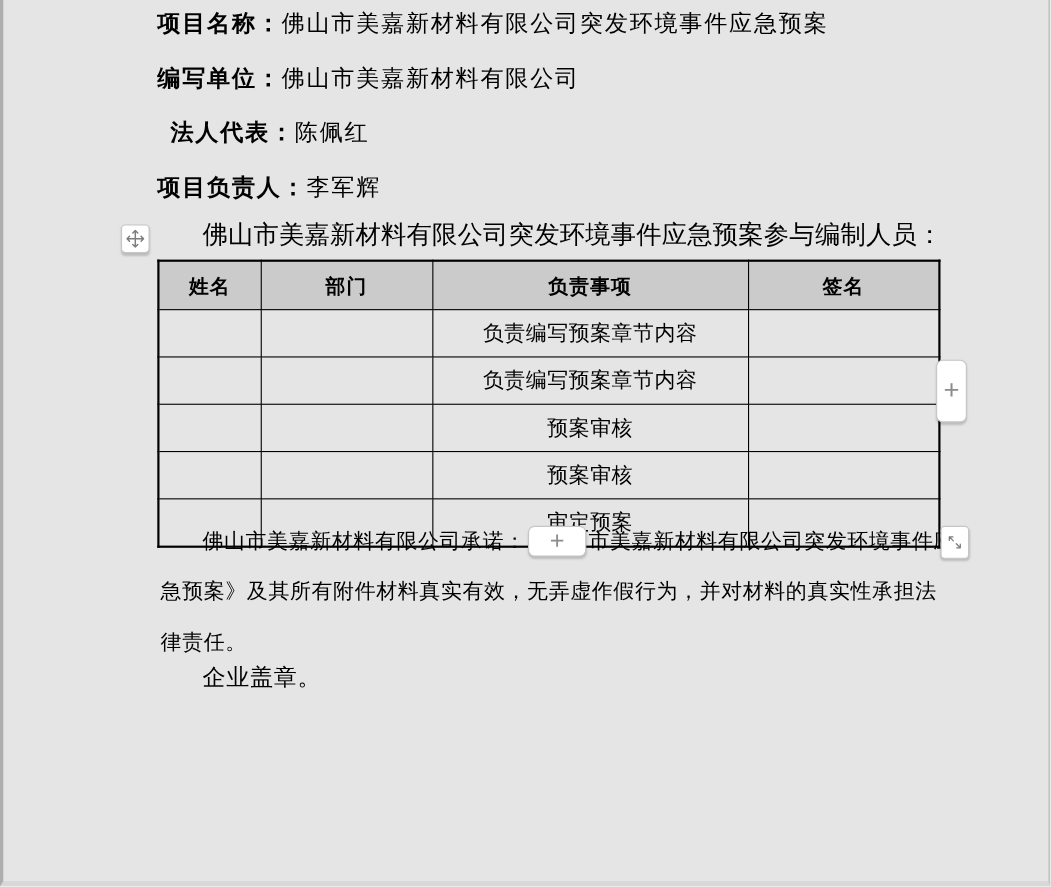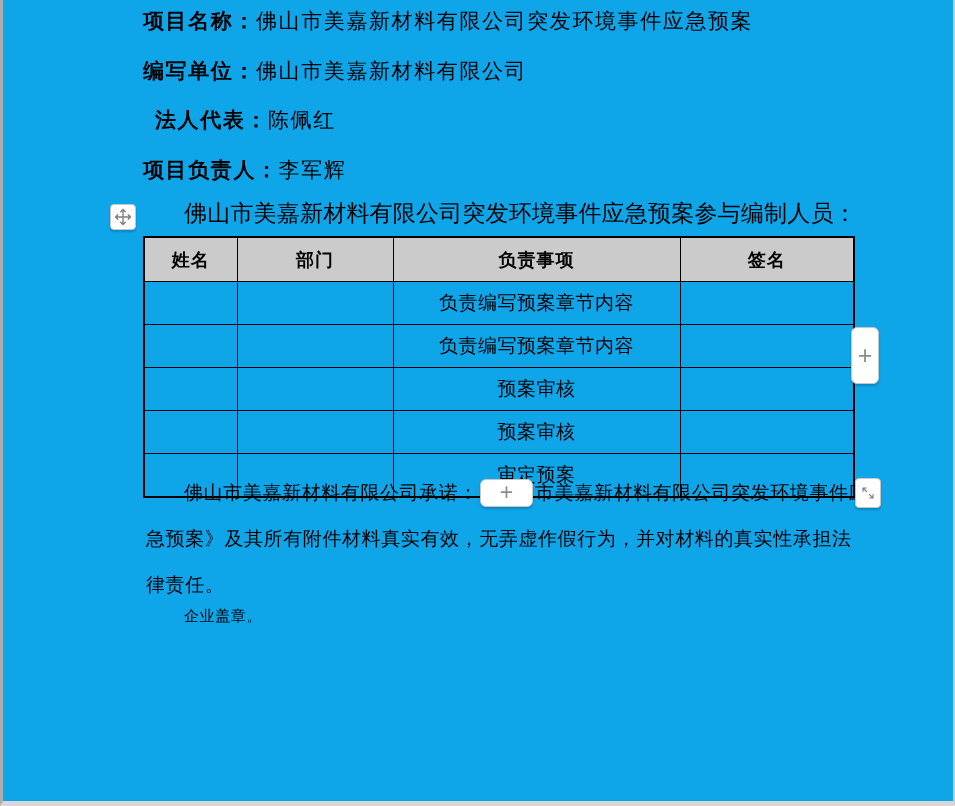--- a/index.html
+++ b/index.html
@@ -1,18 +1,18 @@
 <!DOCTYPE html>
 <html><head>
 <meta charset="utf-8">
 <style>
   html,body{margin:0;padding:0;background:#fff;}
   body{font-family:"Liberation Serif","DejaVu Serif",serif;color:#000;}
   .page{
-    position:relative;width:955px;height:806px;background:#0ea5e9;
+    position:relative;width:955px;height:806px;background:#e5e5e5;
     box-sizing:border-box;overflow:hidden;
     border-left:3px solid #aeaeae;
     border-right:2px solid #c6c6c6;
     border-bottom:5px solid #d8d8d8;
   }
   
   .field{position:absolute;left:140px;height:42px;line-height:42px;
          font-size:21px;letter-spacing:1.6px;white-space:nowrap;}
   .flabel{font-weight:bold;}
   .f0{top:0px;} .f1{top:50px;} .f2{top:99px;margin-left:12px;} .f3{top:149px;font-family:Liberation Serif, serif;}
@@ -30,21 +30,21 @@
     text-align:center;vertical-align:middle;letter-spacing:1px;font-size:18px;}
   table.staff td{height:40px;text-align:center;vertical-align:middle;
     letter-spacing:0.5px;overflow:hidden;}
 
   
   .promise{position:absolute;left:143px;top:470px;width:712px;
            font-size:19px;letter-spacing:0.6px;}
   .pline{line-height:46px;white-space:nowrap;}
   .pline.first{text-indent:0;}
   .stamp{position:absolute;left:181px;top:593px;height:46px;line-height:46px;
-         font-size:15px;letter-spacing:0.6px;}
+         font-size:21px;letter-spacing:0.6px;}
 
   
   .ctrl{position:absolute;box-sizing:border-box;background:#fff;
     border:1px solid #c6c6c6;border-radius:5px;
     box-shadow:0 2px 2px rgba(0,0,0,0.18);
     display:flex;align-items:center;justify-content:center;
     padding:0;cursor:pointer;z-index:5;color:#8c8c8c;}
   .ctrl svg{display:block;}
   .move-handle{left:107px;top:204px;width:26px;height:26px;border-radius:4px;}
   .add-row{left:848px;top:327px;width:28px;height:57px;border-radius:6px;

